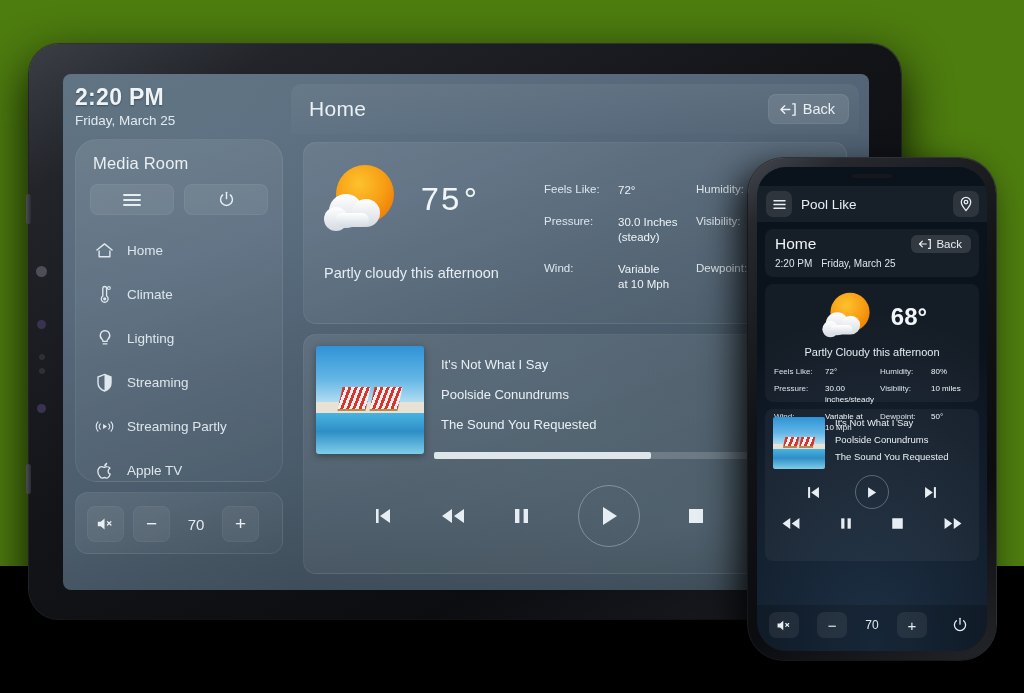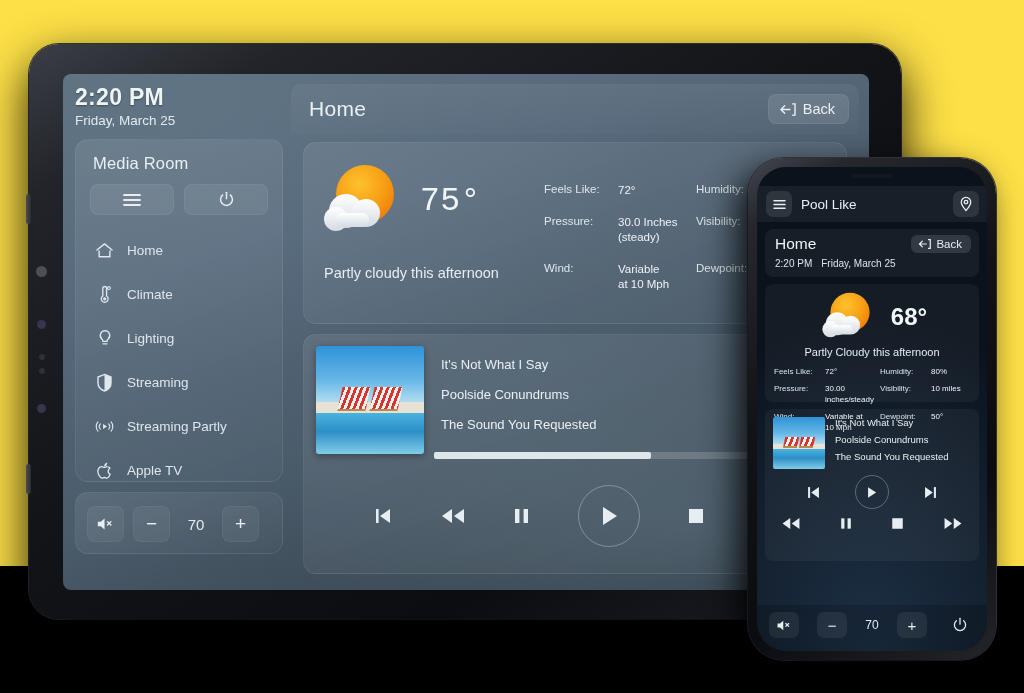--- a/index.html
+++ b/index.html
@@ -2,21 +2,21 @@
 <html><head>
 <meta charset="utf-8">
 <style>
   * { box-sizing: border-box; margin: 0; padding: 0; }
   html, body {
     width: 1024px; height: 693px;
     background: #000;
     font-family: "Liberation Sans", sans-serif;
     overflow: hidden;
   }
-  #stage { position: relative; width: 1024px; height: 566px; background: #fde047; }
+  #stage { position: relative; width: 1024px; height: 566px; background: #4d7c0f; }
 
   
   #tablet {
     position: absolute; left: 29px; top: 44px;
     width: 872px; height: 575px;
     border-radius: 30px;
     background: linear-gradient(150deg,#3b3e45 0%,#22242a 14%,#121418 45%,#0c0d11 75%,#1d1f25 100%);
     box-shadow: 0 18px 48px rgba(0,0,0,0.9), 0 0 0 1px #3a3d44;
   }
   #tablet-screen {
@@ -42,21 +42,21 @@
     color: #eef3f6; font-size: 23px; font-weight: bold; letter-spacing: .3px;
     text-shadow: 0 1px 2px rgba(0,0,0,.35);
   }
   .clock-date { color: #e2eaef; font-size: 13.5px; margin-top: 2px; }
 
   .card {
     background: linear-gradient(160deg, rgba(255,255,255,0.085), rgba(255,255,255,0.025));
     border: 1px solid rgba(255,255,255,0.07);
     border-radius: 13px;
   }
-  #room-card { position: absolute; left: 0; top: 55px; width: 208px; height: 343px; }
+  #room-card { position: absolute; left: 0; top: 55px; width: 208px; height: 343px; border-radius: 22px; }
   .room-title { color: #e9eff3; font-size: 16.5px; padding: 14px 0 0 17px; letter-spacing: .2px; }
   .room-btns { display: flex; gap: 10px; padding: 11px 14px 0 14px; }
   .room-btn {
     flex: 1; height: 31px; border-radius: 8px;
     background: rgba(255,255,255,0.07);
     border: 1px solid rgba(255,255,255,0.05);
     display: flex; align-items: center; justify-content: center;
   }
   .nav { padding: 13px 0 0 0; }
   .nav-item {

